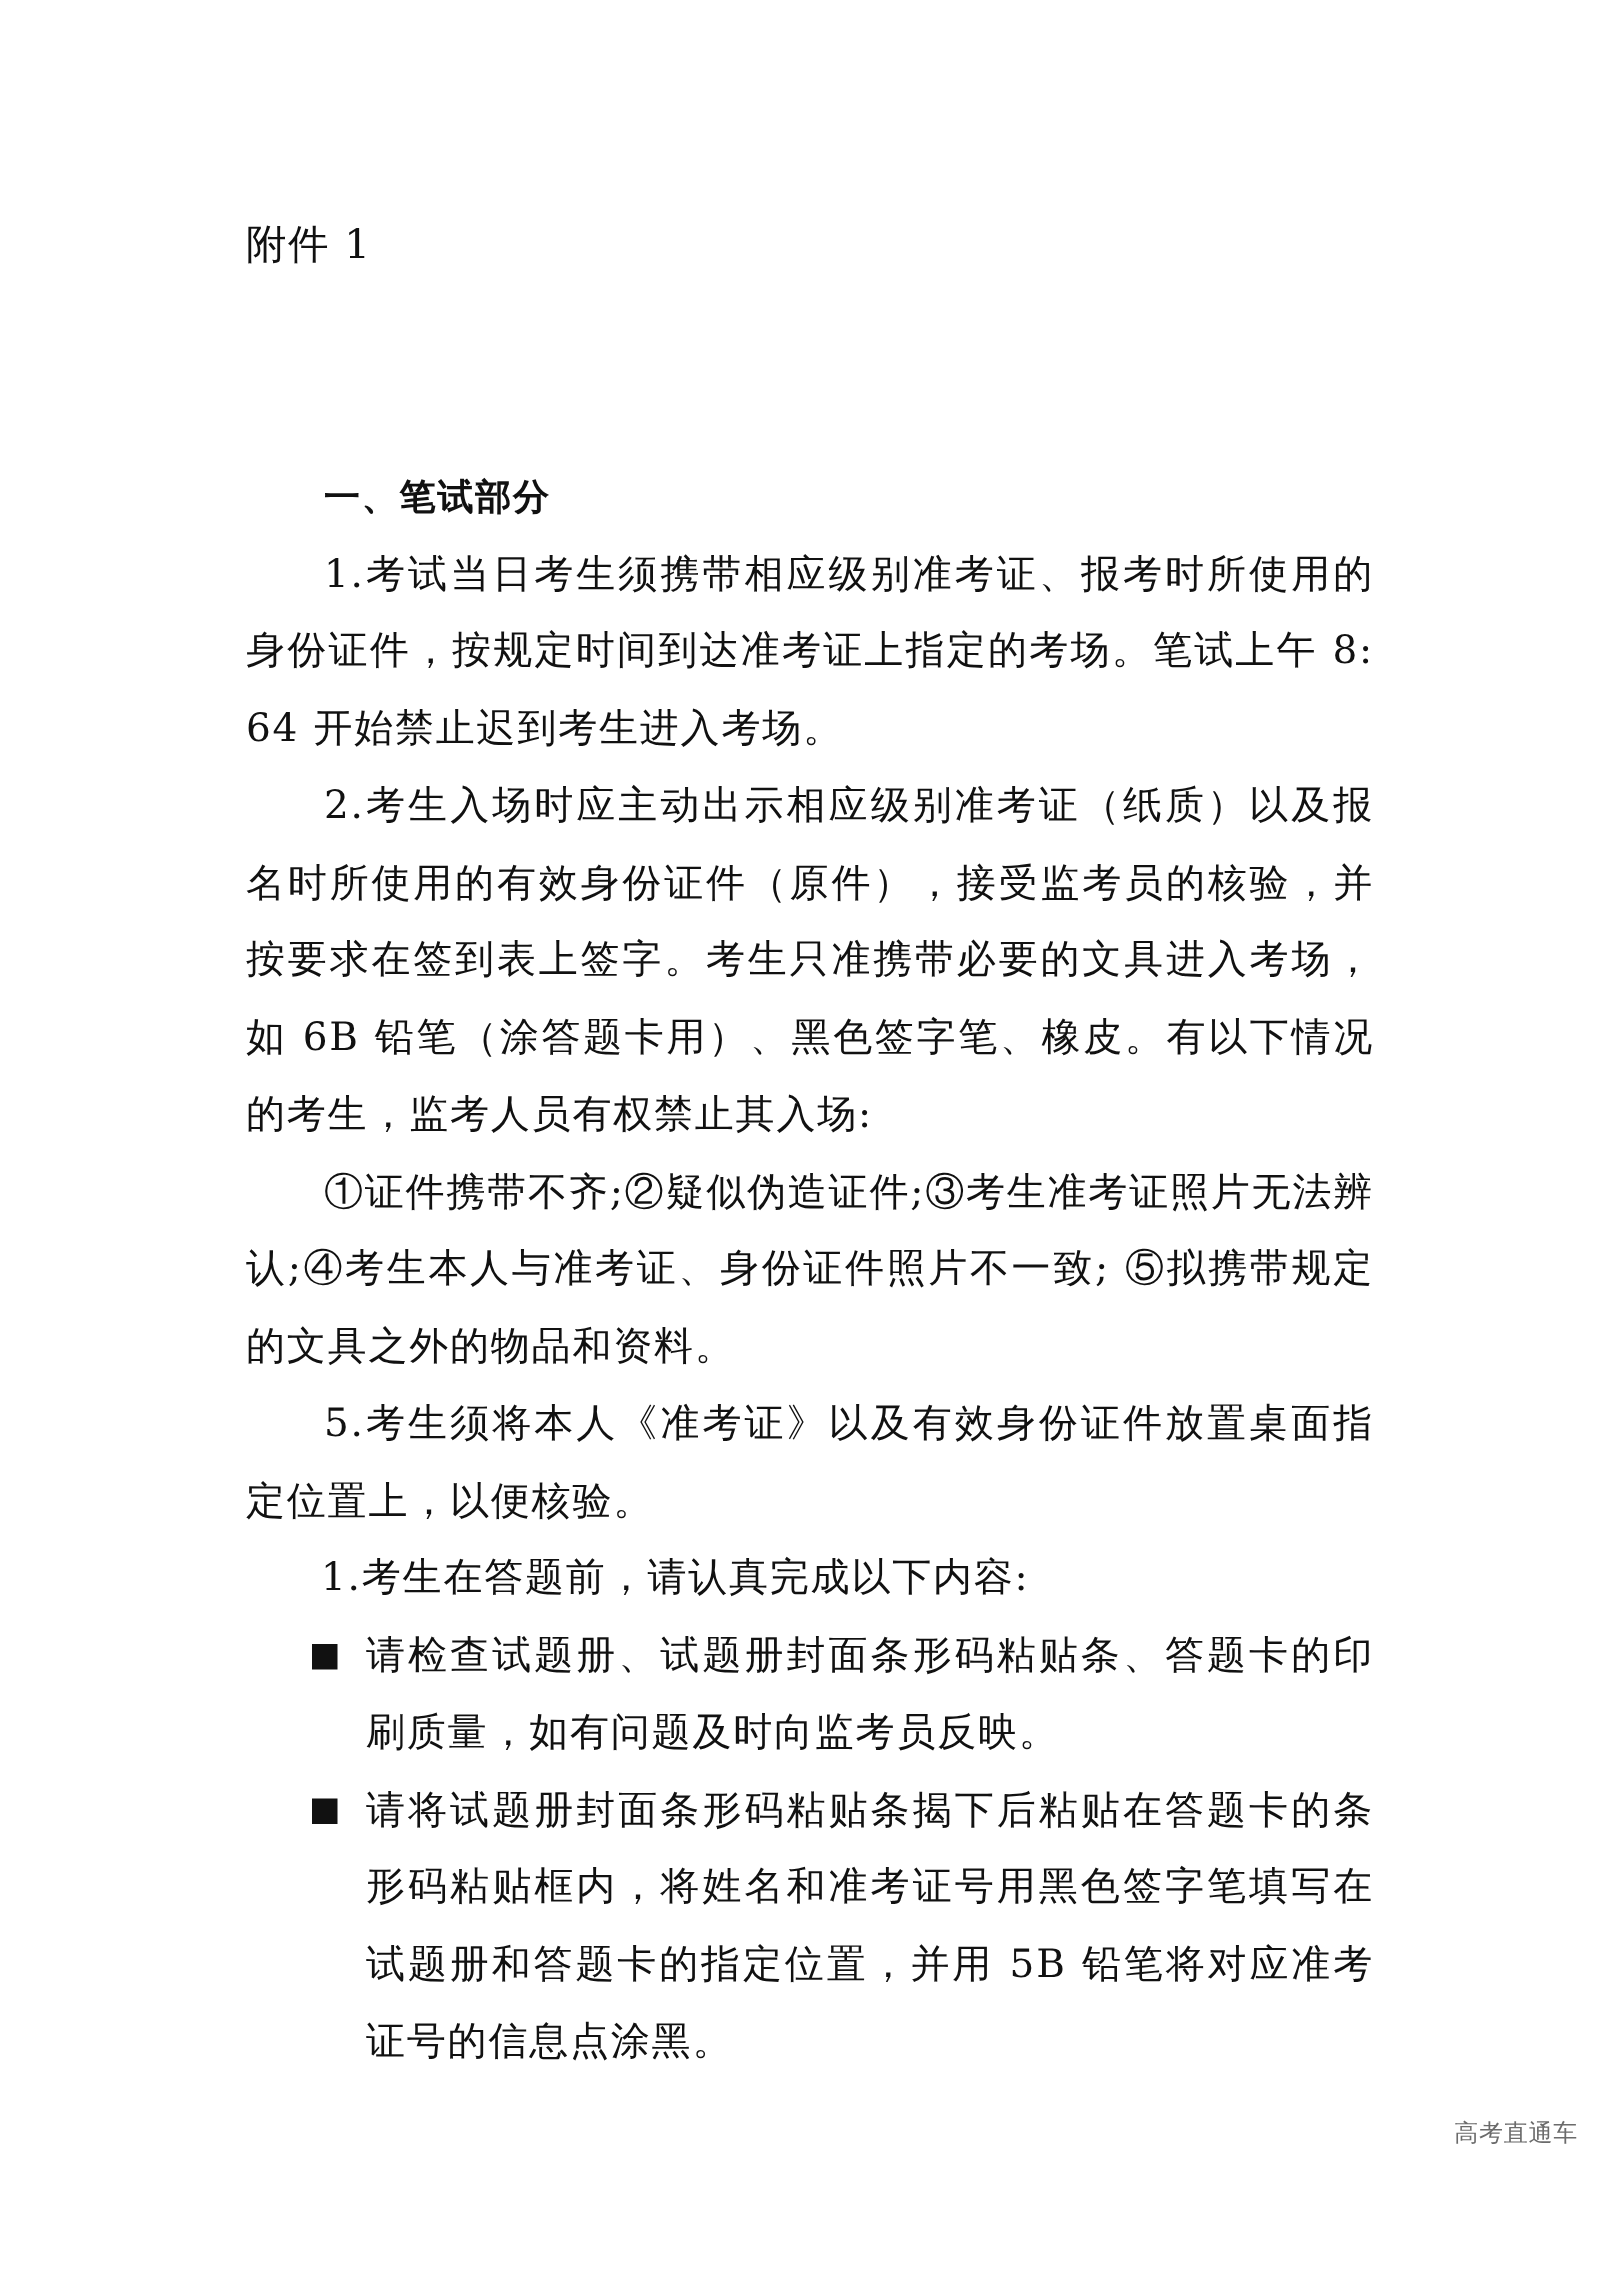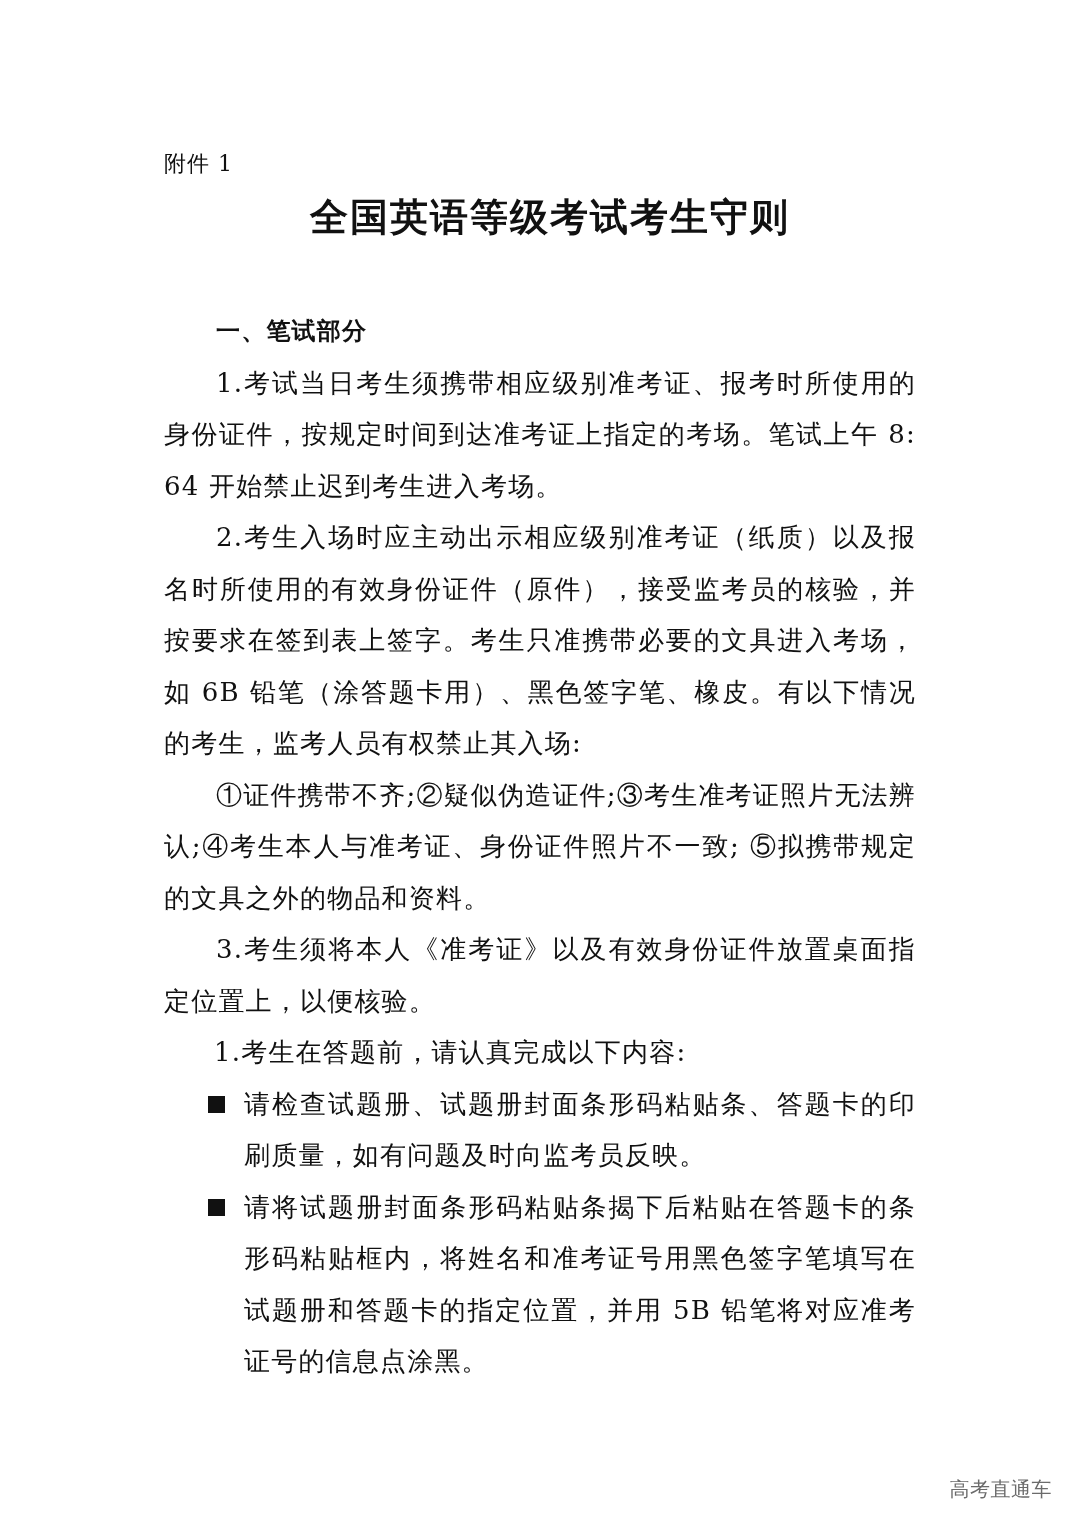--- a/index.html
+++ b/index.html
@@ -18,21 +18,21 @@
     .page {
       position: absolute;
       left: 0; top: 0;
       width: 1080px;
       height: 1528px;
     }
     .attachment-label {
       position: absolute;
       left: 164px;
       top: 146px;
-      font-size: 22px;
+      font-size: 27px;
       line-height: 36px;
       letter-spacing: 1px;
     }
     .doc-title {
       position: absolute;
       left: 0;
       width: 1080px;
       top: 192px;
       text-align: center;
       font-size: 38px;
@@ -79,40 +79,39 @@
       width: 17px;
       height: 17px;
       background: #111111;
     }
     .bullet-item .bullet-text {
       display: block;
     }
     .watermark {
       position: absolute;
       right: 28px;
-      top: 1476px;
+      top: 1412px;
       font-family: "DejaVu Sans", "Liberation Sans", sans-serif;
-      font-size: 20px;
+      font-size: 16px;
       color: #6b6b6b;
       letter-spacing: 0.5px;
     }
   </style>
 </head>
 <body>
 
 <div class="page">
   <div class="attachment-label">附件 1</div>
-  <div class="doc-title">全国英语等级考试考生守则</div>
 
   <div class="body-text">
     <p class="section-heading">一、笔试部分</p>
     <p class="para">1.考试当日考生须携带相应级别准考证、报考时所使用的身份证件，按规定时间到达准考证上指定的考场。笔试上午 8: 64 开始禁止迟到考生进入考场。</p>
     <p class="para">2.考生入场时应主动出示相应级别准考证（纸质）以及报名时所使用的有效身份证件（原件），接受监考员的核验，并按要求在签到表上签字。考生只准携带必要的文具进入考场，如 6B 铅笔（涂答题卡用）、黑色签字笔、橡皮。有以下情况的考生，监考人员有权禁止其入场:</p>
     <p class="para">①证件携带不齐;②疑似伪造证件;③考生准考证照片无法辨认;④考生本人与准考证、身份证件照片不一致; ⑤拟携带规定的文具之外的物品和资料。</p>
-    <p class="para">3.考生须将本人《准考证》以及有效身份证件放置桌面指定位置上，以便核验。</p>
+    <p class="para">5.考生须将本人《准考证》以及有效身份证件放置桌面指定位置上，以便核验。</p>
     <p class="para no-indent">1.考生在答题前，请认真完成以下内容:</p>
     <div class="bullet-item">
       <span class="bullet-mark"></span>
       <span class="bullet-text">请检查试题册、试题册封面条形码粘贴条、答题卡的印刷质量，如有问题及时向监考员反映。</span>
     </div>
     <div class="bullet-item">
       <span class="bullet-mark"></span>
       <span class="bullet-text">请将试题册封面条形码粘贴条揭下后粘贴在答题卡的条形码粘贴框内，将姓名和准考证号用黑色签字笔填写在试题册和答题卡的指定位置，并用 5B 铅笔将对应准考证号的信息点涂黑。</span>
     </div>
   </div>

